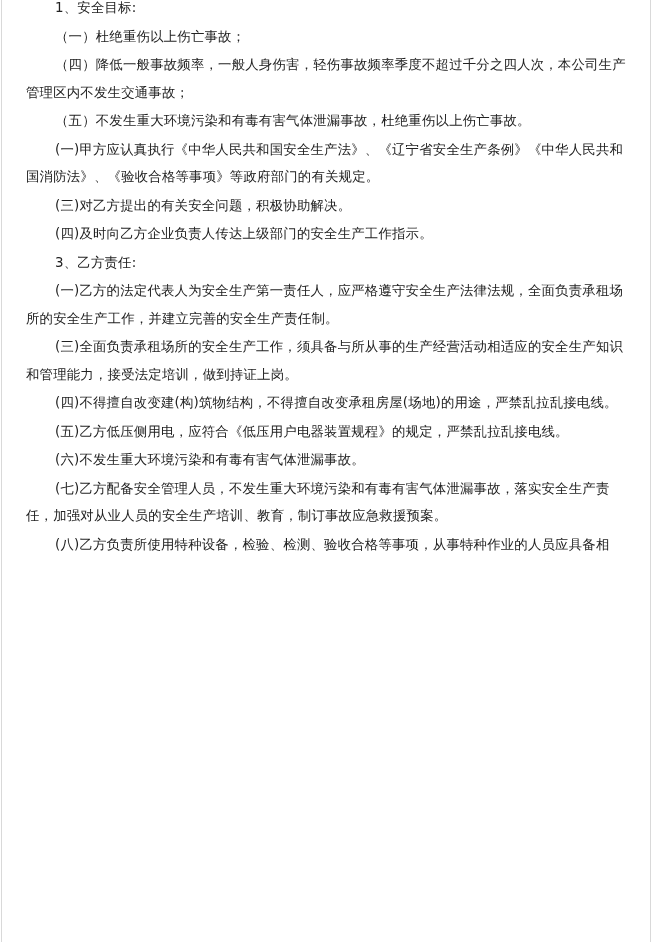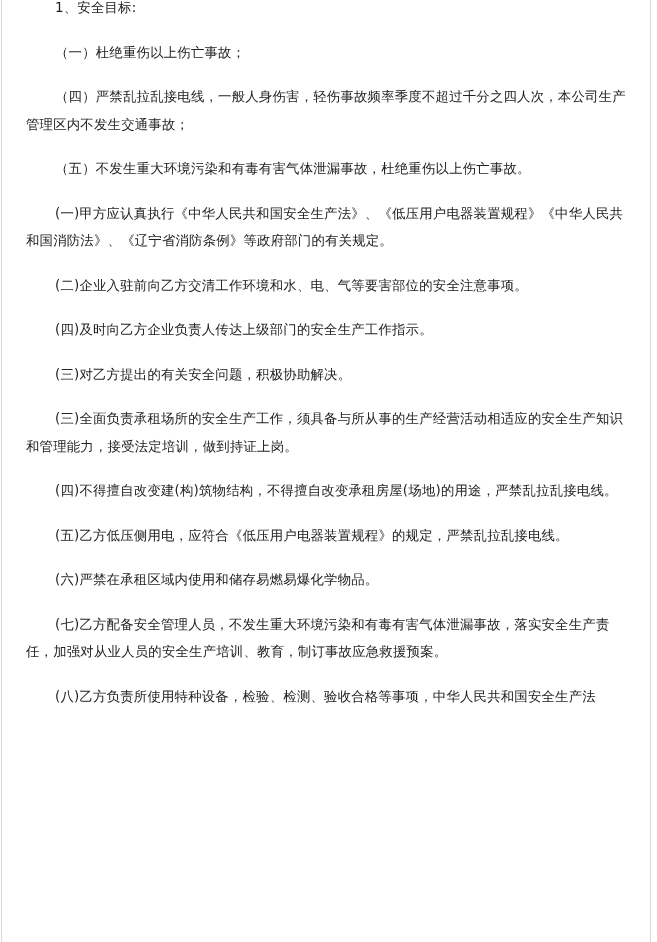--- a/index.html
+++ b/index.html
@@ -33,37 +33,38 @@
     }
     .para {
       margin: 0;
       font-size: 13.4px;
       line-height: 27.5px;
       text-indent: 29px;
       letter-spacing: 0.2px;
       white-space: normal;
       word-break: break-all;
     }
-    .para.sp { margin-top: 17px; }
+    .para.sp { margin-top: 1px; }
   </style>
 </head>
 <body>
 
 <div class="frame"></div>
 
 <div class="content">
   <p class="para">1、安全目标:</p>
   <p class="para sp">（一）杜绝重伤以上伤亡事故；</p>
-  <p class="para sp">（四）严禁乱拉乱接电线，一般人身伤害，轻伤事故频率季度不超过千分之四人次，本公司生产管理区内不发生交通事故；</p>
+  <p class="para sp">（四）降低一般事故频率，一般人身伤害，轻伤事故频率季度不超过千分之四人次，本公司生产管理区内不发生交通事故；</p>
   <p class="para sp">（五）不发生重大环境污染和有毒有害气体泄漏事故，杜绝重伤以上伤亡事故。</p>
 
-  <p class="para sp">(一)甲方应认真执行《中华人民共和国安全生产法》、《低压用户电器装置规程》《中华人民共和国消防法》、《辽宁省消防条例》等政府部门的有关规定。</p>
-  <p class="para sp">(二)企业入驻前向乙方交清工作环境和水、电、气等要害部位的安全注意事项。</p>
+  <p class="para sp">(一)甲方应认真执行《中华人民共和国安全生产法》、《辽宁省安全生产条例》《中华人民共和国消防法》、《验收合格等事项》等政府部门的有关规定。</p>
+  <p class="para sp">(三)对乙方提出的有关安全问题，积极协助解决。</p>
   <p class="para sp">(四)及时向乙方企业负责人传达上级部门的安全生产工作指示。</p>
-  <p class="para sp">(三)对乙方提出的有关安全问题，积极协助解决。</p>
 
+  <p class="para sp">3、乙方责任:</p>
+  <p class="para sp">(一)乙方的法定代表人为安全生产第一责任人，应严格遵守安全生产法律法规，全面负责承租场所的安全生产工作，并建立完善的安全生产责任制。</p>
   <p class="para sp">(三)全面负责承租场所的安全生产工作，须具备与所从事的生产经营活动相适应的安全生产知识和管理能力，接受法定培训，做到持证上岗。</p>
   <p class="para sp">(四)不得擅自改变建(构)筑物结构，不得擅自改变承租房屋(场地)的用途，严禁乱拉乱接电线。</p>
   <p class="para sp">(五)乙方低压侧用电，应符合《低压用户电器装置规程》的规定，严禁乱拉乱接电线。</p>
-  <p class="para sp">(六)严禁在承租区域内使用和储存易燃易爆化学物品。</p>
+  <p class="para sp">(六)不发生重大环境污染和有毒有害气体泄漏事故。</p>
   <p class="para sp">(七)乙方配备安全管理人员，不发生重大环境污染和有毒有害气体泄漏事故，落实安全生产责任，加强对从业人员的安全生产培训、教育，制订事故应急救援预案。</p>
-  <p class="para sp">(八)乙方负责所使用特种设备，检验、检测、验收合格等事项，中华人民共和国安全生产法</p>
+  <p class="para sp">(八)乙方负责所使用特种设备，检验、检测、验收合格等事项，从事特种作业的人员应具备相</p>
 </div>
 
 </body></html>

